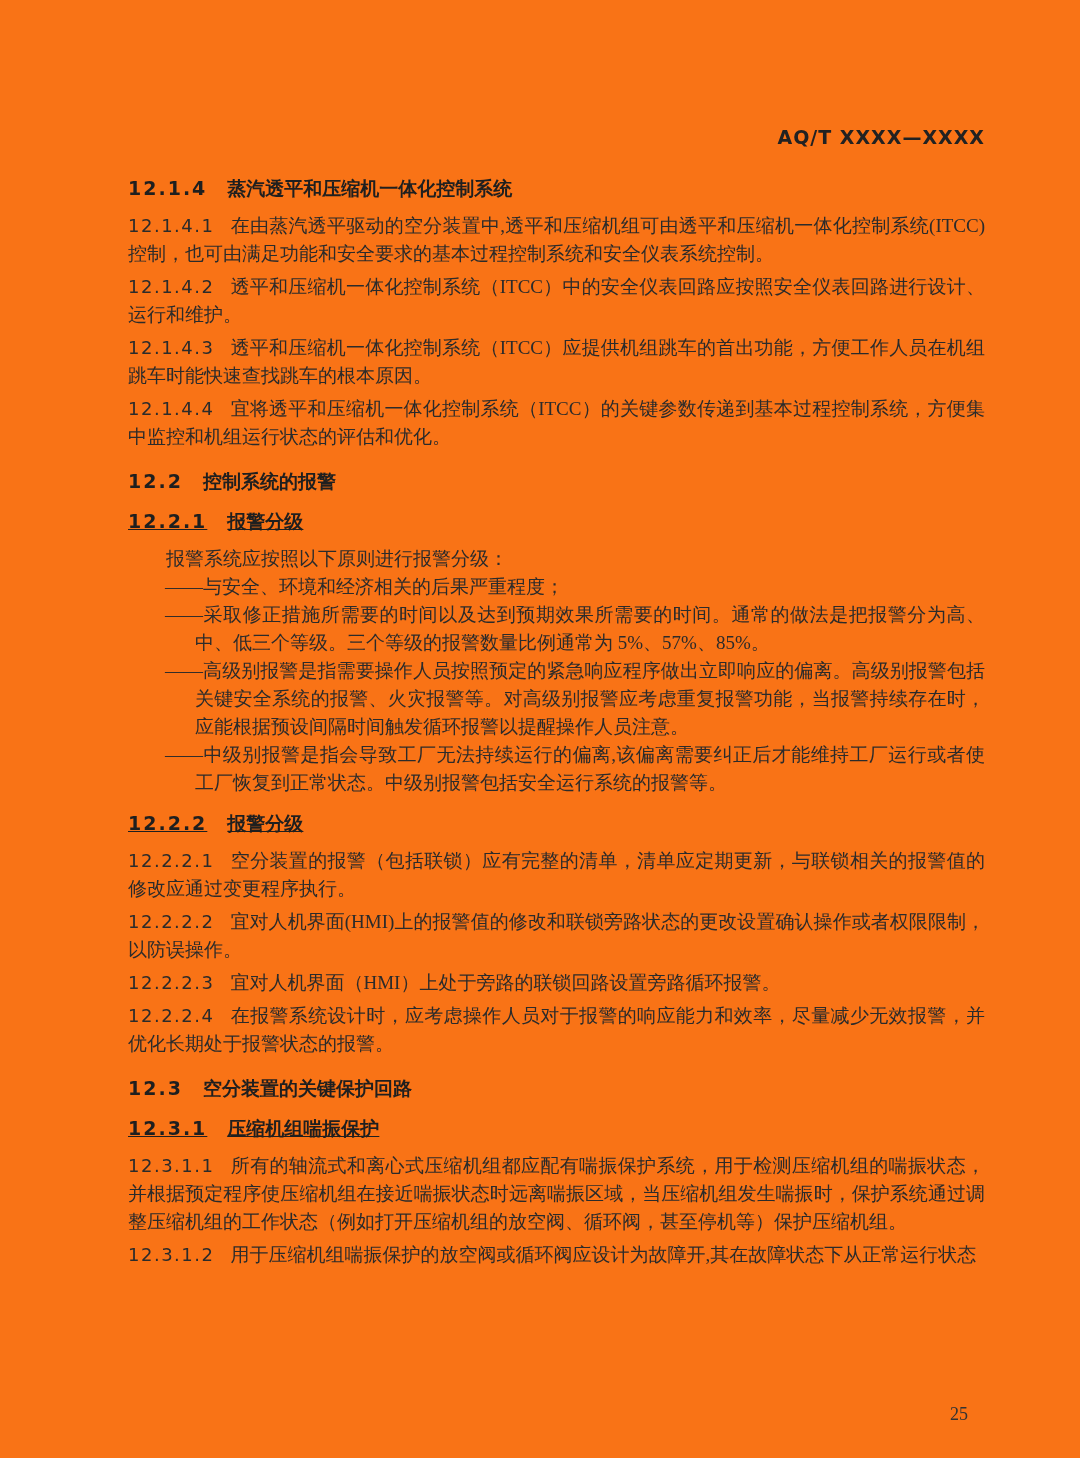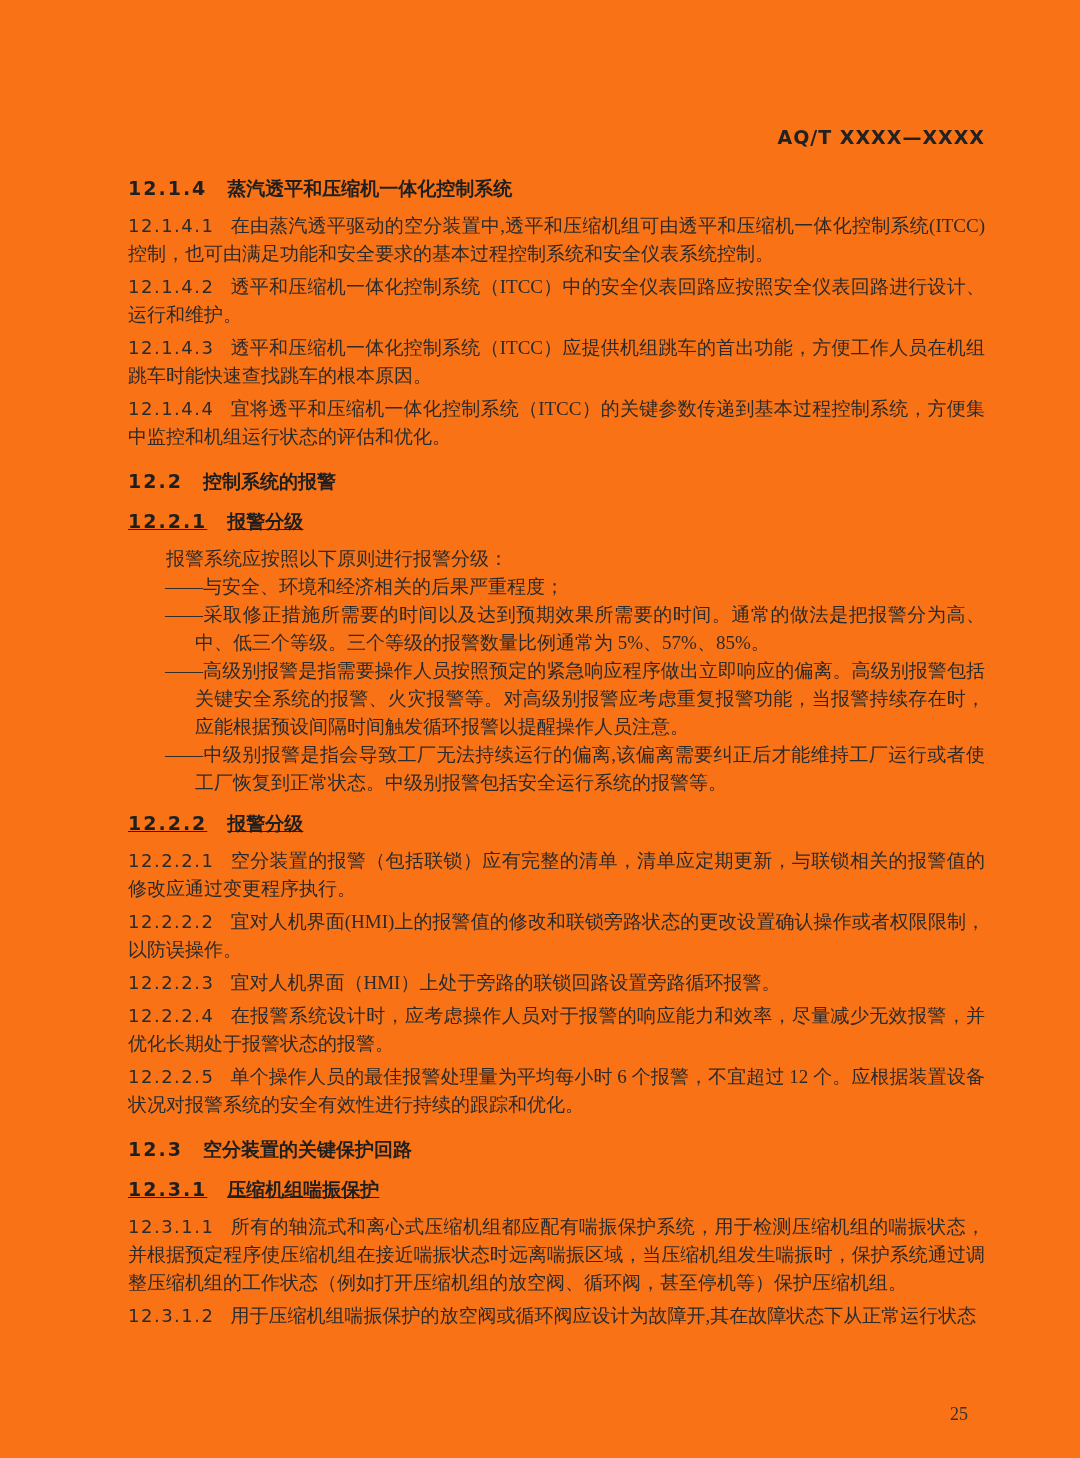--- a/index.html
+++ b/index.html
@@ -127,21 +127,20 @@
     </div>
 
     <p class="para"><span class="pnum">12.2.2.1</span><span>空分装置的报警（包括联锁）应有完整的清单，清单应定期更新，与联锁相关的报警值的修改应通过变更程序执行。</span></p>
 
     <p class="para"><span class="pnum">12.2.2.2</span><span>宜对人机界面(HMI)上的报警值的修改和联锁旁路状态的更改设置确认操作或者权限限制，以防误操作。</span></p>
 
     <p class="para"><span class="pnum">12.2.2.3</span><span>宜对人机界面（HMI）上处于旁路的联锁回路设置旁路循环报警。</span></p>
 
     <p class="para"><span class="pnum">12.2.2.4</span><span>在报警系统设计时，应考虑操作人员对于报警的响应能力和效率，尽量减少无效报警，并优化长期处于报警状态的报警。</span></p>
 
-    <p class="para"><span class="pnum">12.2.2.5</span><span>单个操作人员的最佳报警处理量为平均每小时 6 个报警，不宜超过 12 个。应根据装置设备状况对报警系统的安全有效性进行持续的跟踪和优化。</span></p>
 
     <div class="heading">
       <span class="num">12.3</span><span>空分装置的关键保护回路</span>
     </div>
 
     <div class="heading sub">
       <span class="num">12.3.1</span><span>压缩机组喘振保护</span>
     </div>
 
     <p class="para"><span class="pnum">12.3.1.1</span><span>所有的轴流式和离心式压缩机组都应配有喘振保护系统，用于检测压缩机组的喘振状态，并根据预定程序使压缩机组在接近喘振状态时远离喘振区域，当压缩机组发生喘振时，保护系统通过调整压缩机组的工作状态（例如打开压缩机组的放空阀、循环阀，甚至停机等）保护压缩机组。</span></p>

